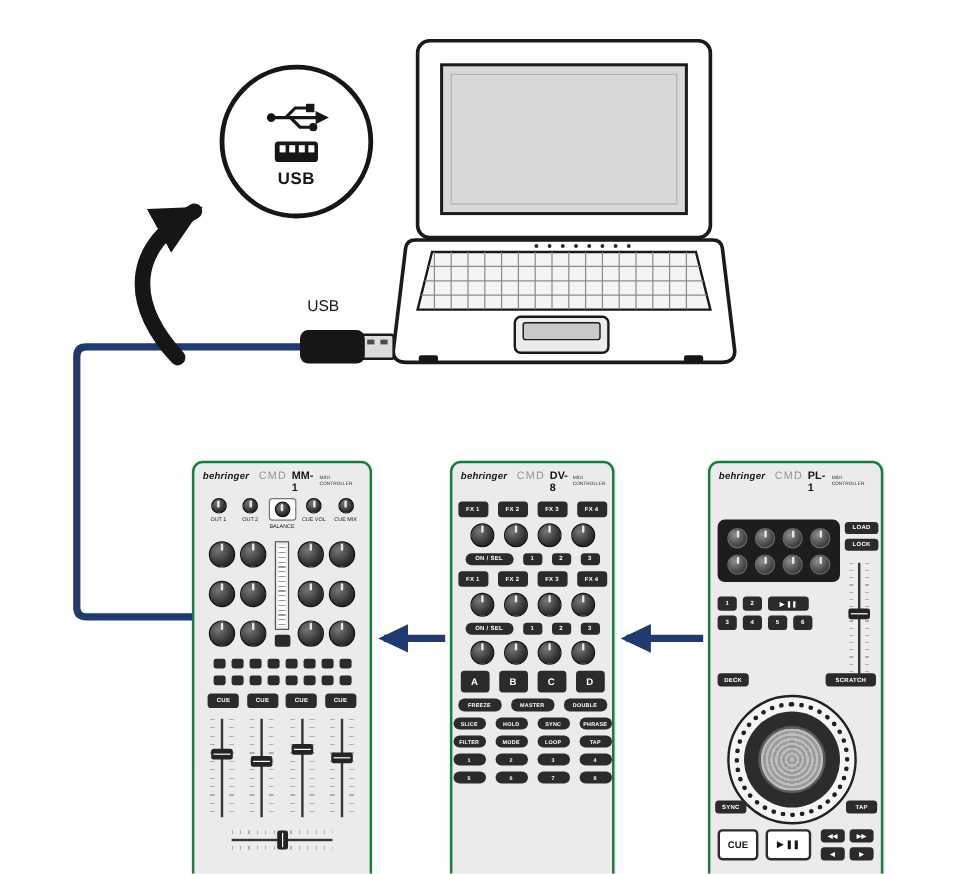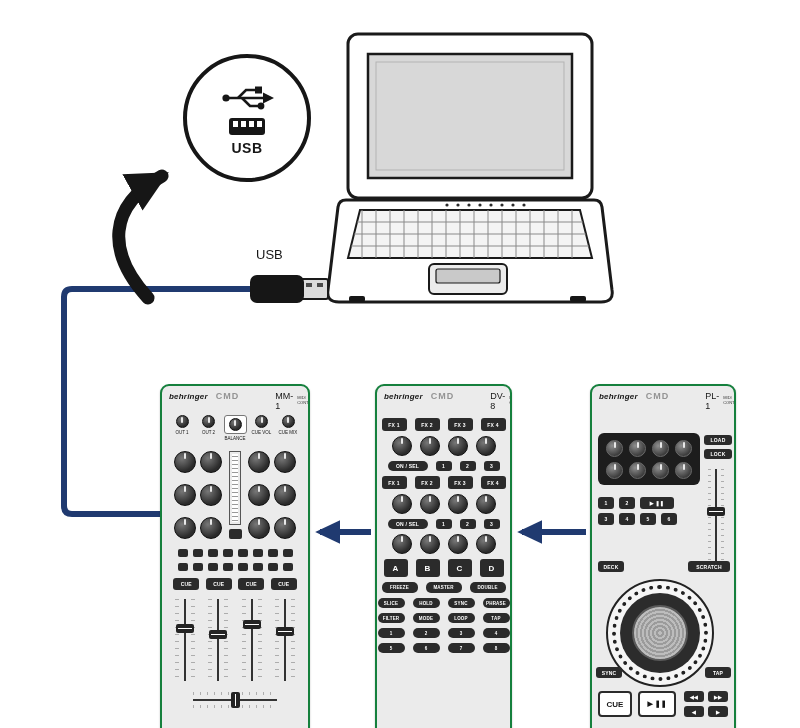--- a/index.html
+++ b/index.html
@@ -14,22 +14,22 @@
   .usb-plug-icon i{width:5px;height:6px;background:#fff;display:block;}
   .callout-label{font-weight:bold;font-size:14px;letter-spacing:.5px;}
   .cable-label{position:absolute;left:256px;top:247px;font-size:13px;}
 
   
   .device{position:absolute;top:384px;height:392px;background:#ebebeb;border:2px solid #15803d;border-radius:9px;
     box-shadow:0 1px 2px rgba(0,0,0,.25);overflow:hidden;}
   .dev-header{display:flex;align-items:baseline;gap:4px;padding:5px 7px 2px;}
   .brand{font-size:8px;font-weight:bold;font-style:italic;letter-spacing:.2px;}
   .spacer{flex:1;}
-  .model-prefix{color:#949494;font-weight:bold;font-size:9px;letter-spacing:1px;}
-  .model{font-weight:normal;font-size:9px;margin-left:32px;}
+  .model-prefix{color:#949494;font-weight:normal;font-size:9px;letter-spacing:1px;}
+  .model{font-weight:bold;font-size:9px;}
   .dev-type{font-size:4px;color:#333;}
 
   .knob{border-radius:50%;background:radial-gradient(circle at 35% 32%,#787878 0%,#2b2b2b 68%);border:1px solid #101010;position:relative;flex:0 0 auto;}
   .knob::after{content:"";position:absolute;left:50%;top:1px;width:2px;height:6px;margin-left:-1px;background:#e8e8e8;border-radius:1px;}
   .k13{width:13px;height:13px;} .k17{width:17px;height:17px;} .k20{width:20px;height:20px;} .k22{width:22px;height:22px;}
   .knob.lt{background:radial-gradient(circle at 35% 32%,#8f8f8f,#3d3d3d 70%);border-color:#6a6a6a;}
 
   .dk-btn{background:#2b2b2b;color:#fff;border-radius:3px;display:flex;align-items:center;justify-content:center;
     font-size:5px;font-weight:bold;letter-spacing:.2px;flex:0 0 auto;}
   .lt-btn{background:#fff;color:#161616;border:2px solid #2b2b2b;border-radius:4px;display:flex;align-items:center;justify-content:center;font-weight:bold;}

